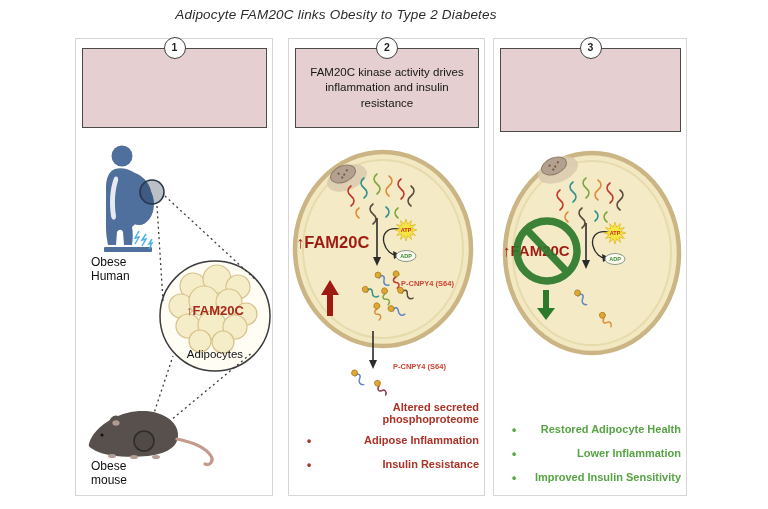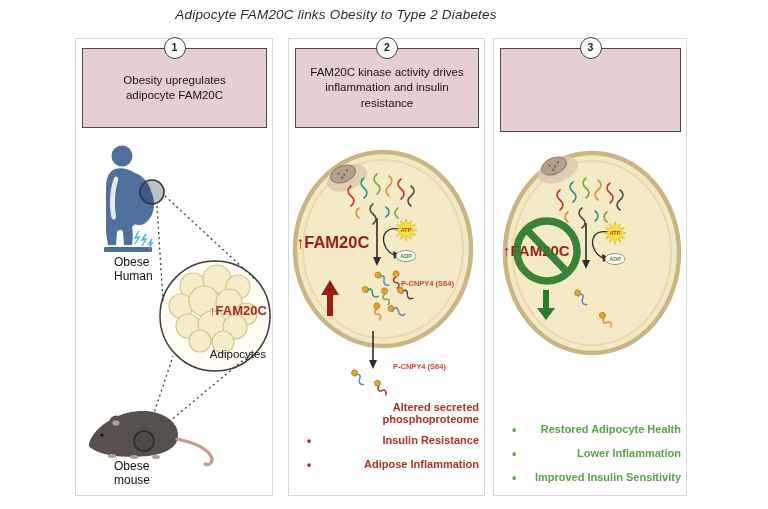--- a/index.html
+++ b/index.html
@@ -26,21 +26,21 @@
     padding:0 7px;
   }
   #panel3 .header{height:84px;}
   .badge{
     position:absolute;top:-12px;left:50%;margin-left:-11px;width:22px;height:22px;
     border-radius:50%;background:#fff;border:1.5px solid #3f3f3f;box-sizing:border-box;
     display:flex;align-items:center;justify-content:center;
     font-size:10.5px;font-weight:bold;color:#222;z-index:3;
   }
   .art{position:absolute;left:0;top:89px;}
-  .overlay{position:absolute;z-index:2;margin-left:23px;}
+  .overlay{position:absolute;z-index:2;}
   .pre{white-space:pre-line;}
   .lbl-dark{font-size:12px;line-height:1.18;color:#111;}
   .lbl-fam{font-weight:bold;color:#a8281a;text-align:center;}
   .outcomes{position:absolute;left:5px;right:5px;z-index:2;}
   #panel2 .outcomes{top:362px;}
   #panel3 .outcomes{top:384px;}
   .outcomes .heading{text-align:right;font-weight:bold;font-size:11px;margin:0 0 9px 0;}
   .outcomes ul{list-style:none;margin:0;padding:0 0 0 26px;text-align:right;}
   .outcomes li{position:relative;font-weight:bold;font-size:11px;line-height:1.2;margin-bottom:11px;}
   .outcomes li::before{content:"\2022";position:absolute;left:-13px;font-size:12px;}
@@ -49,22 +49,20 @@
   svg text{font-family:"Liberation Sans",sans-serif;}
 </style>
 </head>
 <body>
 
 <div class="title">Adipocyte FAM20C links Obesity to Type 2 Diabetes</div>
 
 <section class="panel" id="panel1">
   <div class="header">
     <span class="badge">1</span>
-    <span class="pre">Obesity upregulates
-adipocyte FAM20C</span>
   </div>
 
   <svg class="art" width="196" height="369" viewBox="0 0 196 369">
 
     <circle cx="139" cy="188" r="55" fill="#fffdf4" stroke="#3c3c3c" stroke-width="1.5"></circle>
 
     <g fill="#f5edc8" stroke="#d8c28c" stroke-width="1.2">
       <circle cx="117" cy="158" r="13"></circle>
         <circle cx="141" cy="151" r="14"></circle>
         <circle cx="162" cy="159" r="12"></circle>
@@ -224,22 +222,22 @@
           <path d="M0,0 c-3,3 -1,6 2,5 c3,-1 5,2 3,5" stroke="#8c3b4a"></path>
           <circle cx="-1" cy="-3" r="3" fill="#e0a832" stroke="#a87a1e" stroke-width="0.7"></circle>
         </g>
     </g>
     <text x="104" y="241" font-size="7.5" font-weight="bold" fill="#cc4433">P-CNPY4 (S64)</text>
   </svg>
 
   <div class="outcomes">
     <div class="heading red">Altered secreted phosphoproteome</div>
     <ul>
+      <li class="red">Adipose Inflammation</li>
       <li class="red">Insulin Resistance</li>
-      <li class="red">Adipose Inflammation</li>
     </ul>
   </div>
 </section>
 
 <section class="panel" id="panel3">
   <div class="header">
     <span class="badge">3</span>
   </div>
 
   <svg class="art" width="193" height="300" viewBox="0 0 193 300">

